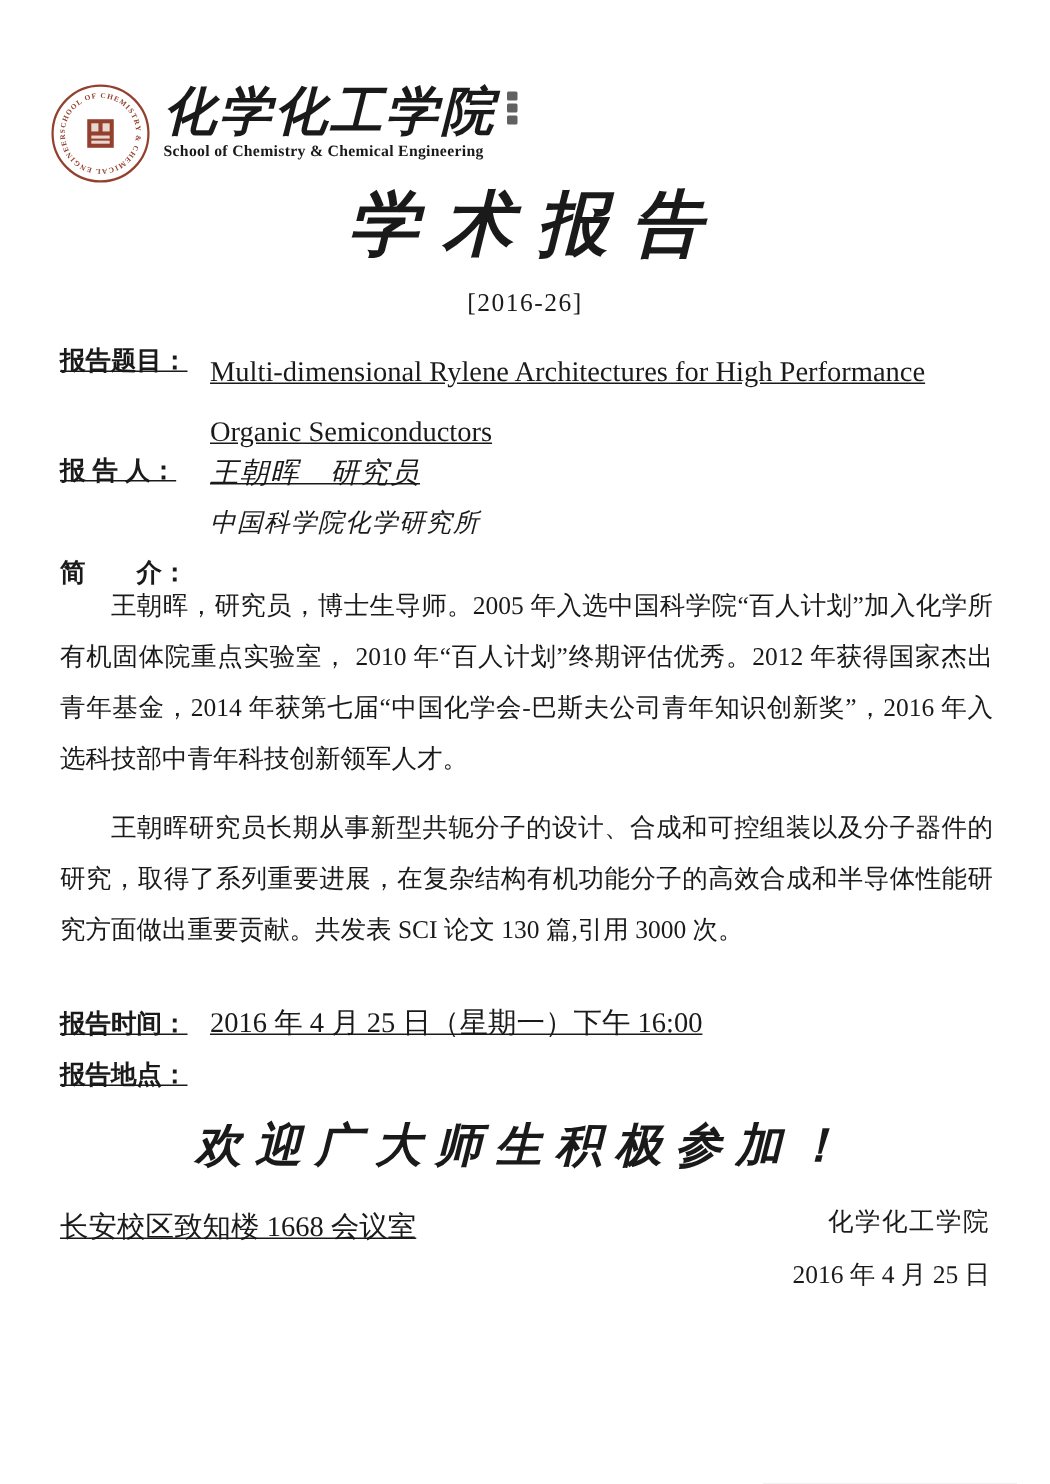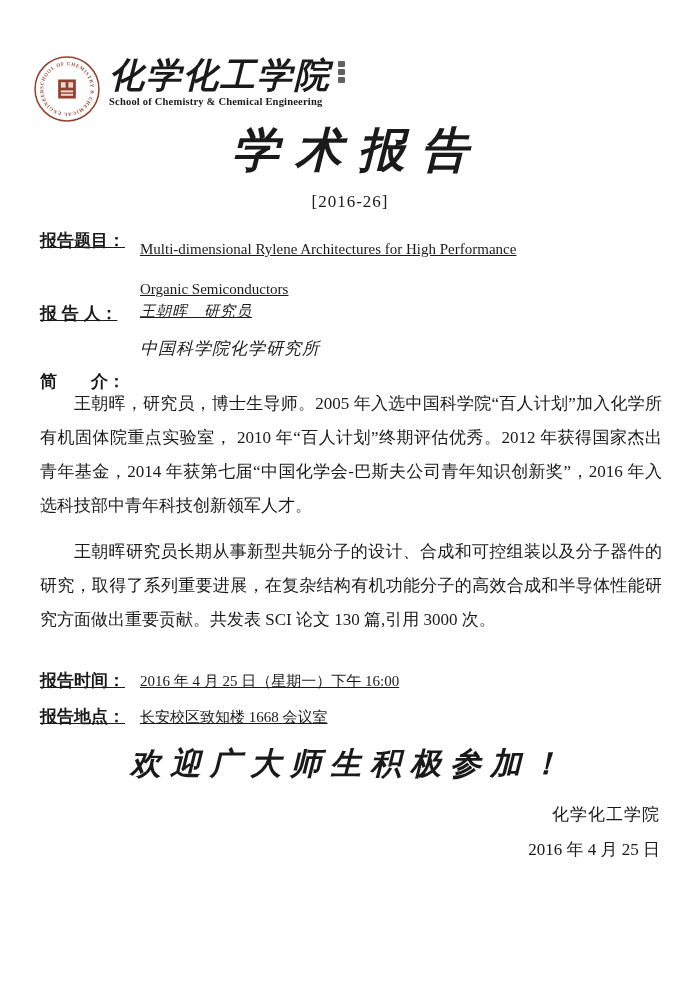--- a/index.html
+++ b/index.html
@@ -38,35 +38,35 @@
     font-size:17px;font-family:Liberation Serif, serif;letter-spacing:1px;
   }
   
   .label{
     font-weight:700;font-size:17px;
     font-family:"Liberation Sans","DejaVu Sans",sans-serif;
     white-space:nowrap;
   }
   .row{position:absolute;left:40px;width:620px;display:flex;text-decoration:underline;}
   .row .label{flex:0 0 100px;}
-  .value{font-size:15px;}
+  .value{font-size:19px;}
   .topic-row{top:229px;}
   .topic-value div{line-height:40px;white-space:nowrap;}
   .speaker-row{top:302px;}
   .kai{font-style:italic;letter-spacing:1px;}
   .affiliation{position:absolute;left:140px;top:337px;font-size:17px;}
   .bio-label{position:absolute;left:40px;top:370px;}
   .bio-para{
     position:absolute;left:40px;width:622px;font-size:17px;line-height:34px;
     text-align:justify;text-indent:2em;margin:0;
   }
   .bio-para-1{top:387px;}
   .bio-para-2{top:535px;}
   .time-row{top:669px;align-items:baseline;}
-  .location-row{top:705px;align-items:baseline;}
+  .location-row{top:705px;align-items:baseline;flex-direction:column;}
   
   .welcome{
     position:absolute;top:743px;left:0;width:700px;text-align:center;
     font-size:31px;font-weight:700;font-style:italic;letter-spacing:9px;
     font-family:Liberation Sans, sans-serif;
   }
   .footer-signature{
     position:absolute;top:803px;right:40px;font-size:17px;letter-spacing:1px;
   }
   .footer-date{

